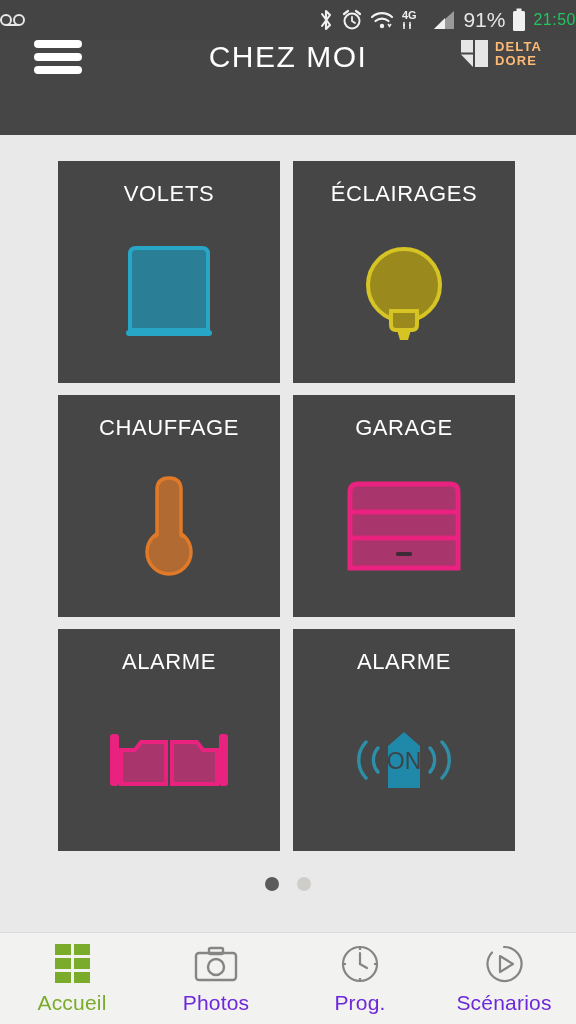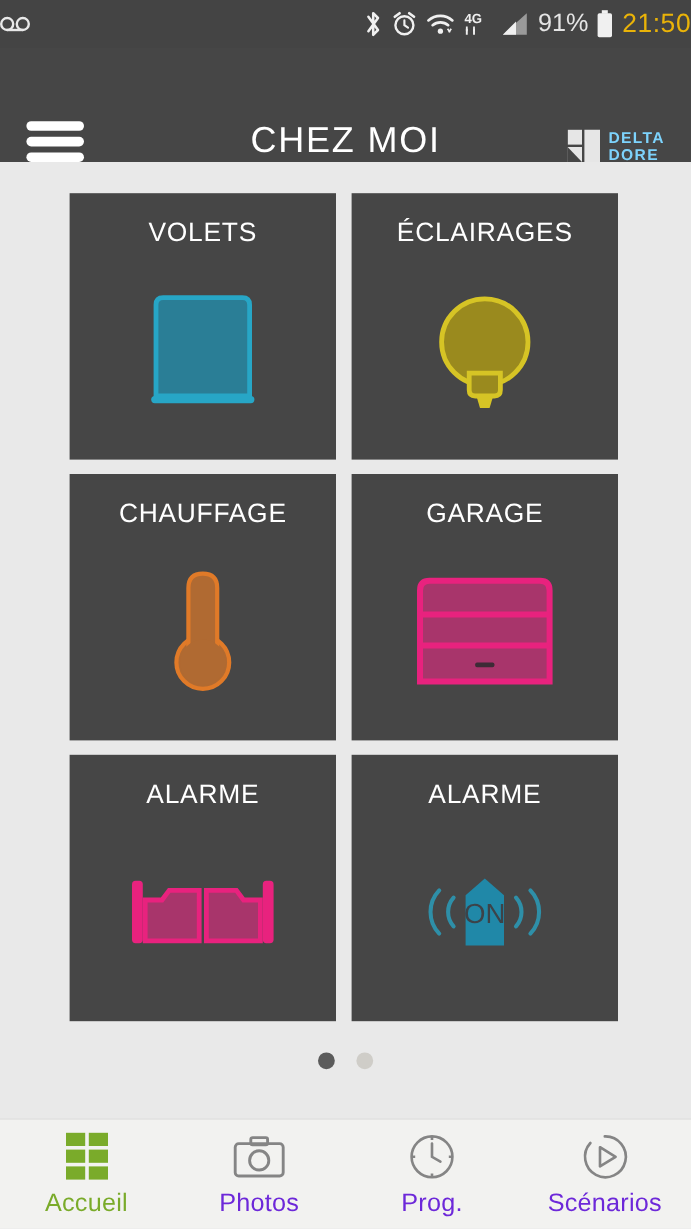--- a/index.html
+++ b/index.html
@@ -17,42 +17,42 @@
     background:#444444;
     display:flex;
     align-items:center;
     padding:0 0;
     color:#e8e8e8;
   }
   .sb-left { display:flex; align-items:center; gap:8px; }
   .sb-right { margin-left:auto; display:flex; align-items:center; gap:7px; }
   .sb-icon { display:inline-flex; align-items:center; justify-content:center; }
   .sb-text { font-size:21px; letter-spacing:0px; color:#e5e5e5; font-weight:400;}
-  .sb-time { font-size:22px; color:#eab308; letter-spacing:0.5px; }
+  .sb-time { font-size:16px; color:#22c55e; letter-spacing:0.5px; }
 
   
   .header {
     height:95px;
     background:#464646;
     display:flex;
-    align-items:flex-end;
+    align-items:flex-start;
     position:relative;
-    padding:0 22px;
+    padding:0 34px;
   }
   .hamburger { width:48px; height:34px; display:flex; flex-direction:column; justify-content:space-between; cursor:pointer; }
   .hamburger span { display:block; height:8px; background:#ffffff; border-radius:4px; }
   .app-title {
     position:absolute; left:0; right:0; text-align:center;
     color:#ffffff; font-size:30px; letter-spacing:1.5px; font-weight:400;
     pointer-events:none;
   }
   .brand { margin-left:auto; display:flex; align-items:center; gap:7px; z-index:2;}
   .brand-mark { width:27px; height:27px; position:relative; }
   .brand-text { display:flex; flex-direction:column; line-height:1.02; }
-  .brand-text span { color:#7dd3fc; font-size:13px; font-weight:bold; letter-spacing:1.1px; }
+  .brand-text span { color:#fdba74; font-size:13px; font-weight:bold; letter-spacing:1.1px; }
 
   
   .grid-wrap { padding:10px 0 0 0; }
   .grid {
     width:460px; margin:16px auto;
     display:grid;
     grid-template-columns:222px 222px;
     grid-template-rows:222px 222px 222px;
     gap:12px 13px;
   }

